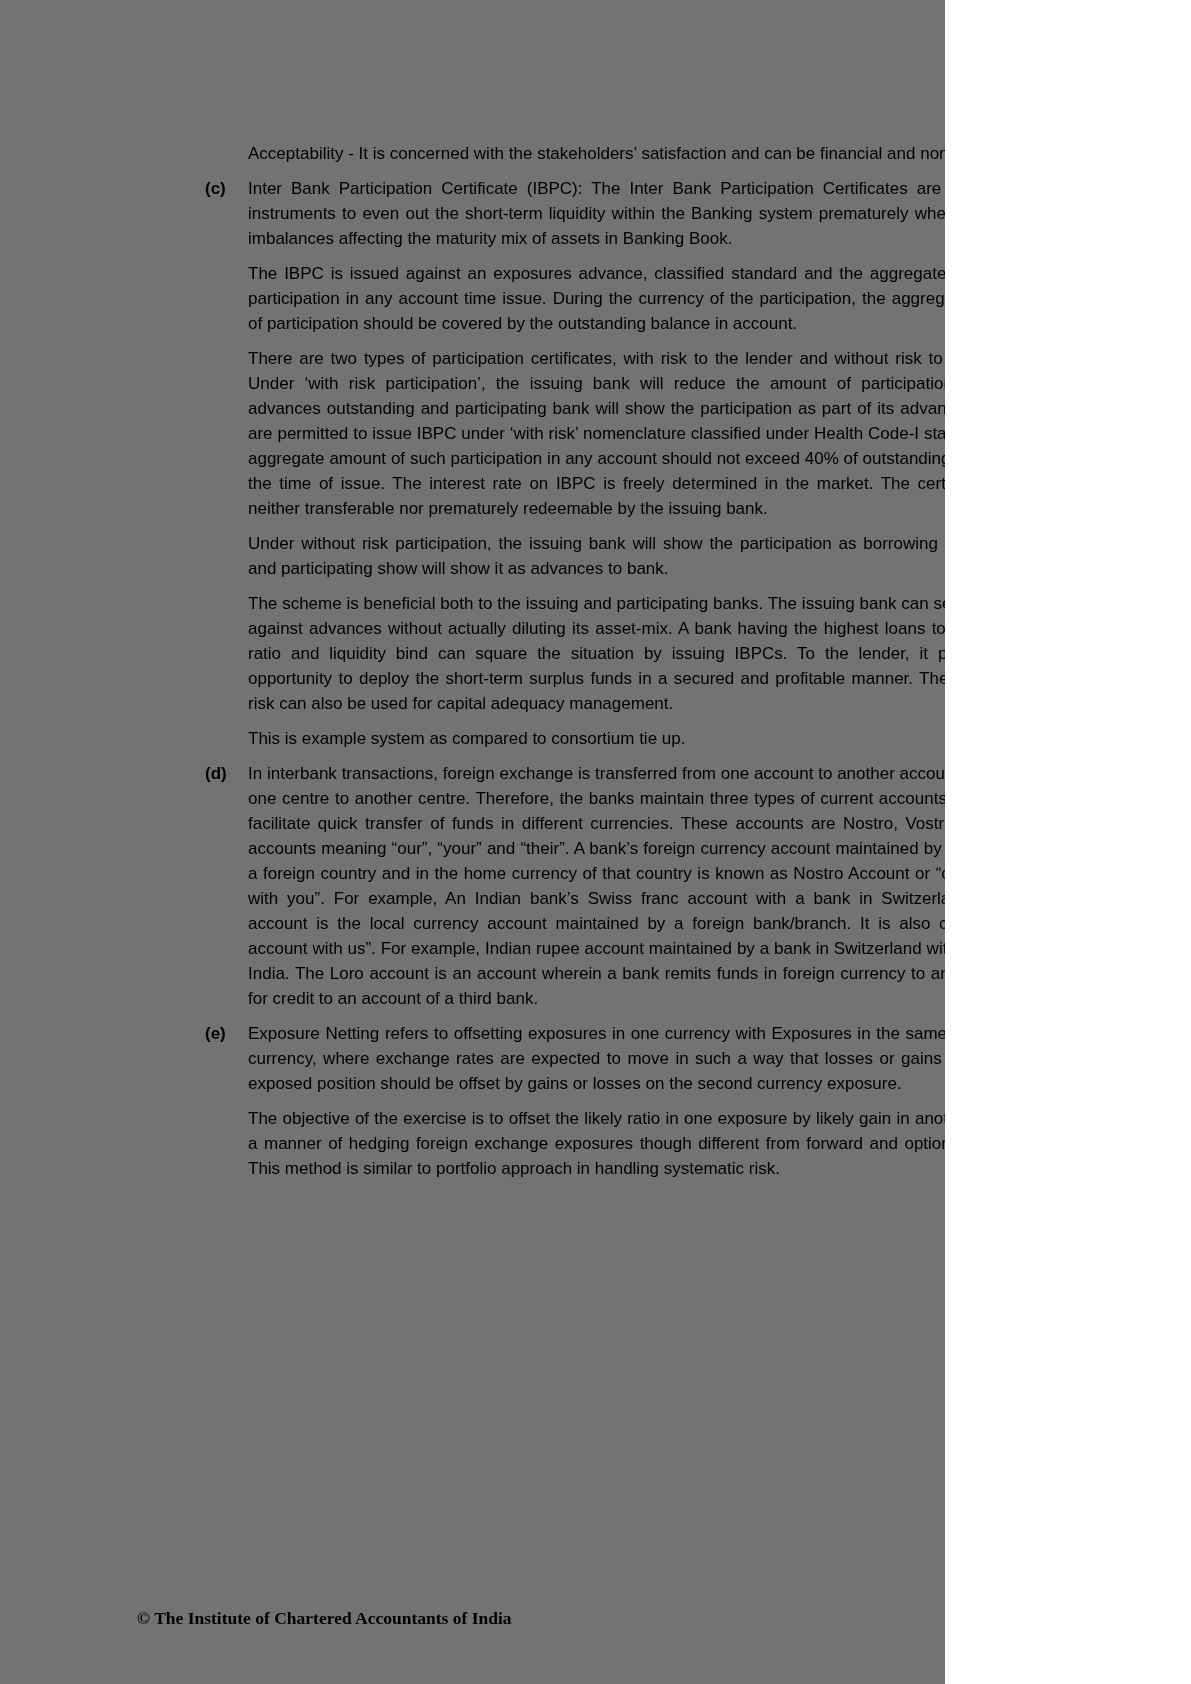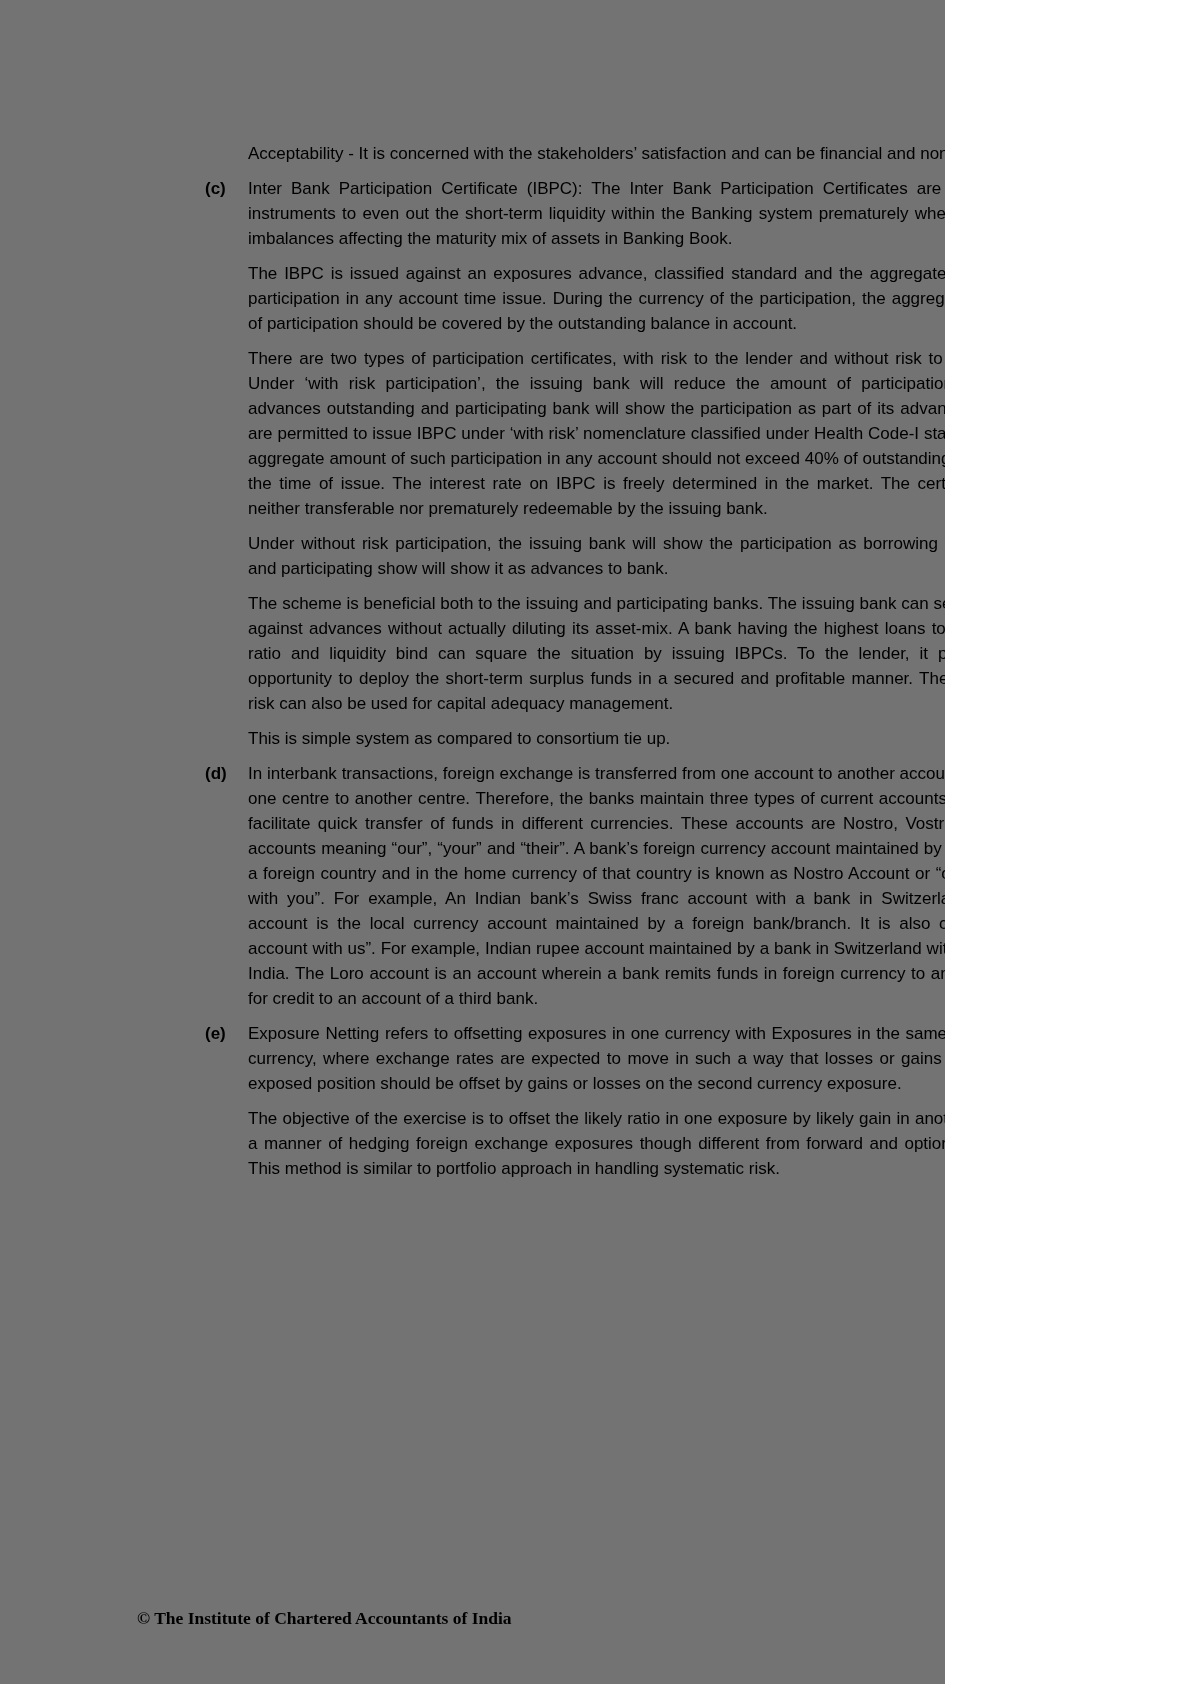--- a/index.html
+++ b/index.html
@@ -69,21 +69,21 @@
         </div>
       </div>
       <div class="item">
         <span class="item-label">(c)</span>
         <div class="item-paragraphs">
           <p>Inter Bank Participation Certificate (IBPC): The Inter Bank Participation Certificates are short term instruments to even out the short-term liquidity within the Banking system prematurely when there are imbalances affecting the maturity mix of assets in Banking Book.</p>
           <p>The IBPC is issued against an exposures advance, classified standard and the aggregate amount of participation in any account time issue. During the currency of the participation, the aggregate amount of participation should be covered by the outstanding balance in account.</p>
           <p>There are two types of participation certificates, with risk to the lender and without risk to the lender. Under ‘with risk participation’, the issuing bank will reduce the amount of participation from the advances outstanding and participating bank will show the participation as part of its advances. Banks are permitted to issue IBPC under ‘with risk’ nomenclature classified under Health Code-I status and the aggregate amount of such participation in any account should not exceed 40% of outstanding amount at the time of issue. The interest rate on IBPC is freely determined in the market. The certificates are neither transferable nor prematurely redeemable by the issuing bank.</p>
           <p>Under without risk participation, the issuing bank will show the participation as borrowing from banks and participating show will show it as advances to bank.</p>
           <p>The scheme is beneficial both to the issuing and participating banks. The issuing bank can secure funds against advances without actually diluting its asset-mix. A bank having the highest loans to total asset ratio and liquidity bind can square the situation by issuing IBPCs. To the lender, it provides an opportunity to deploy the short-term surplus funds in a secured and profitable manner. The IBPC with risk can also be used for capital adequacy management.</p>
-          <p>This is simple system as compared to consortium tie up.</p>
+          <p>This is example system as compared to consortium tie up.</p>
         </div>
       </div>
       <div class="item">
         <span class="item-label">(d)</span>
         <div class="item-paragraphs">
           <p>In interbank transactions, foreign exchange is transferred from one account to another account and from one centre to another centre. Therefore, the banks maintain three types of current accounts in order to facilitate quick transfer of funds in different currencies. These accounts are Nostro, Vostro and Loro accounts meaning “our”, “your” and “their”. A bank’s foreign currency account maintained by the bank in a foreign country and in the home currency of that country is known as Nostro Account or “our account with you”. For example, An Indian bank’s Swiss franc account with a bank in Switzerland. Vostro account is the local currency account maintained by a foreign bank/branch. It is also called “your account with us”. For example, Indian rupee account maintained by a bank in Switzerland with a bank in India. The Loro account is an account wherein a bank remits funds in foreign currency to another bank for credit to an account of a third bank.</p>
         </div>
       </div>
       <div class="item">
         <span class="item-label">(e)</span>

